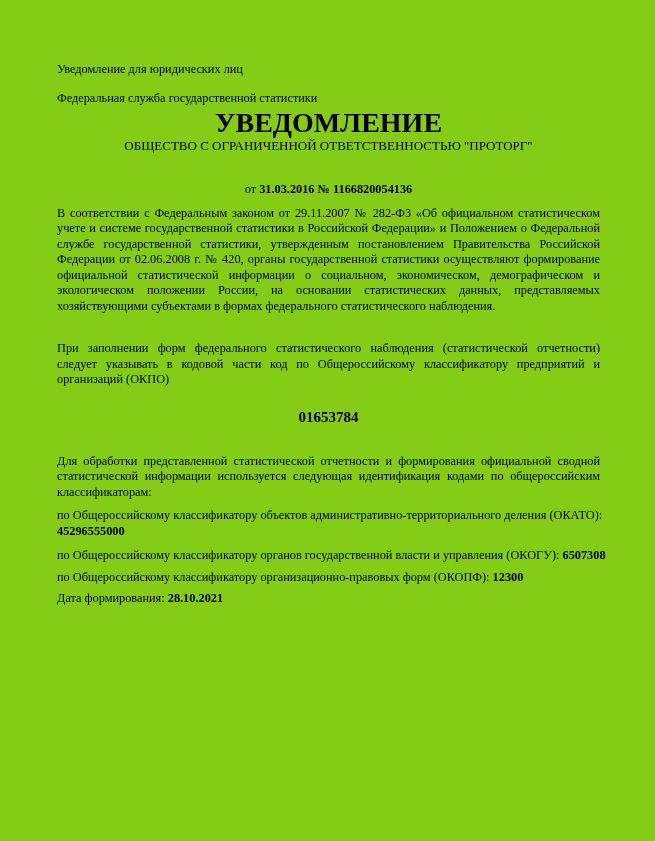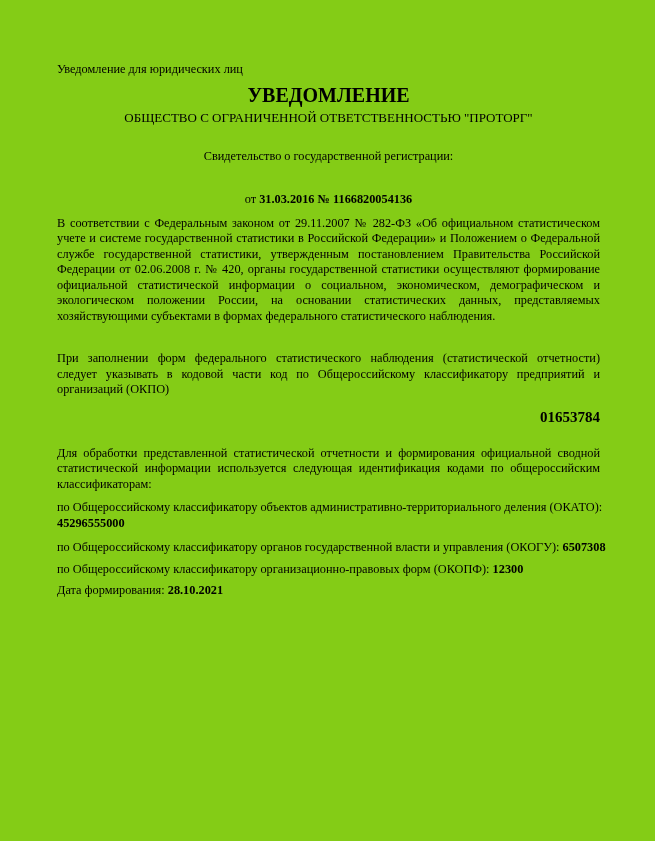--- a/index.html
+++ b/index.html
@@ -26,44 +26,44 @@
   }
   p, h1, h2 { margin: 0; padding: 0; font-weight: normal; }
 
   .meta-line { text-align: left; }
   .agency { margin-top: 13px; }
 
   .doc-title {
     margin-top: 6px;
     text-align: center;
     font-weight: bold;
-    font-size: 20px;
+    font-size: 28px;
     line-height: 22px;
     font-family: Liberation Serif, serif;
   }
   .org-name {
     margin-top: 3px;
     text-align: center;
     font-size: 13px;
     line-height: 17px;
   }
 
   .center { text-align: center; }
   .reg-heading { margin-top: 23px; }
   .reg-line { margin-top: 28px; }
   .reg-line b { font-weight: bold; }
 
   .par { text-align: justify; }
   .p1 { margin-top: 8px; }
   .p2 { margin-top: 27px; }
-  .p3 { margin-top: 20px; }
+  .p3 { margin-top: 28px; }
 
   .okpo-code {
-    margin-top: 10px;
-    text-align: right;
+    margin-top: 20px;
+    text-align: center;
     font-weight: bold;
     font-size: 15px;
     line-height: 18px;
   }
 
   .classifier { text-align: justify; }
   .c-okato { margin-top: 8px; }
   .c-oktmo { margin-top: 7px; }
   .c-okogu { margin-top: 9px; }
   .c-okfs  { margin-top: 12px; }
@@ -79,26 +79,26 @@
   .single { white-space: nowrap; }
   b { font-weight: bold; }
 </style>
 </head>
 <body>
 
 <div class="page">
 
   <p class="meta-line audience">Уведомление для юридических лиц</p>
 
+  <p class="meta-line agency">Федеральная служба государственной статистики</p>
 
   <h1 class="doc-title">УВЕДОМЛЕНИЕ</h1>
 
   <h2 class="org-name">ОБЩЕСТВО С ОГРАНИЧЕННОЙ ОТВЕТСТВЕННОСТЬЮ "ПРОТОРГ"</h2>
 
-  <p class="center reg-heading">Свидетельство о государственной регистрации:</p>
 
   <p class="center reg-line">
     <span>от</span>
     <b>31.03.2016 № 1166820054136</b>
   </p>
 
   <p class="par p1">В соответствии с Федеральным законом от 29.11.2007 № 282-ФЗ «Об официальном статистическом учете и системе государственной статистики в Российской Федерации» и Положением о Федеральной службе государственной статистики, утвержденным постановлением Правительства Российской Федерации от 02.06.2008 г. № 420, органы государственной статистики осуществляют формирование официальной статистической информации о социальном, экономическом, демографическом и экологическом положении России, на основании статистических данных, представляемых хозяйствующими субъектами в формах федерального статистического наблюдения.</p>
 
   <p class="par p2">При заполнении форм федерального статистического наблюдения (статистической отчетности) следует указывать в кодовой части код по Общероссийскому классификатору предприятий и организаций (ОКПО)</p>
 

